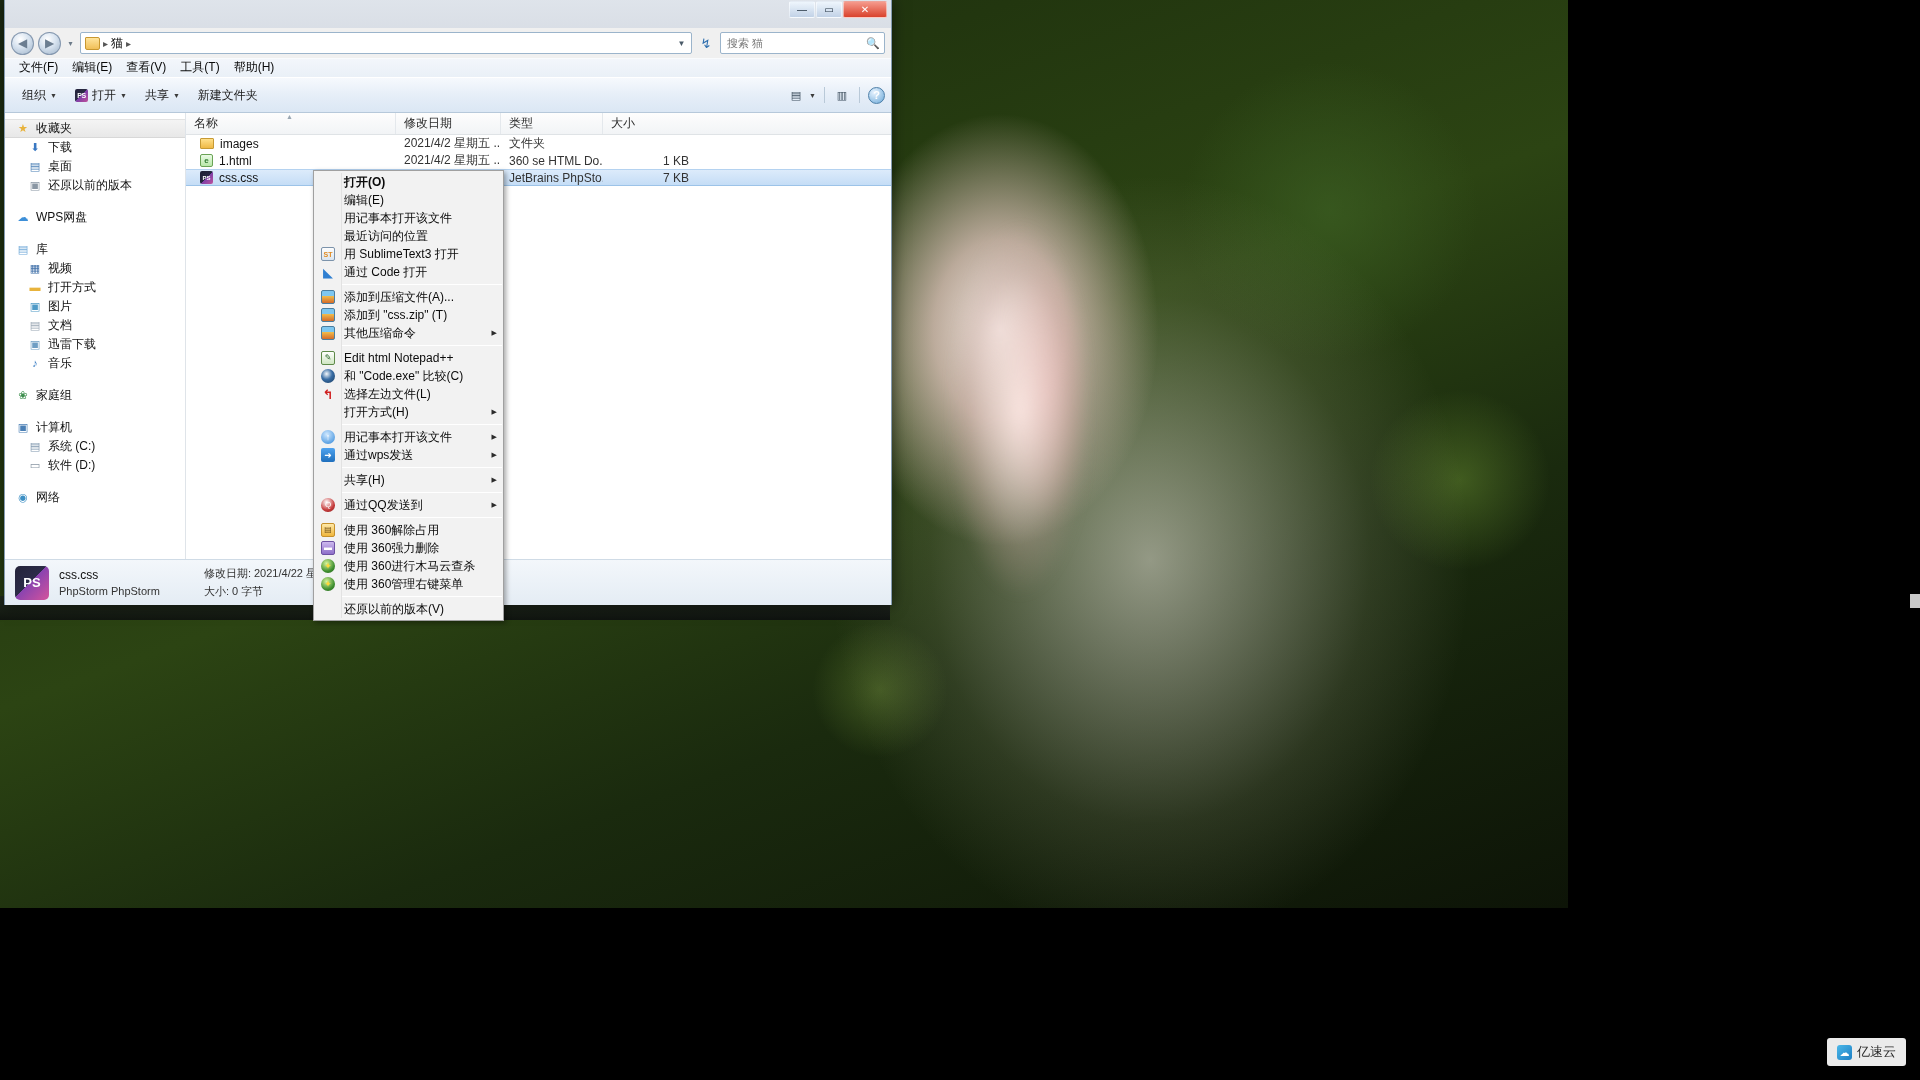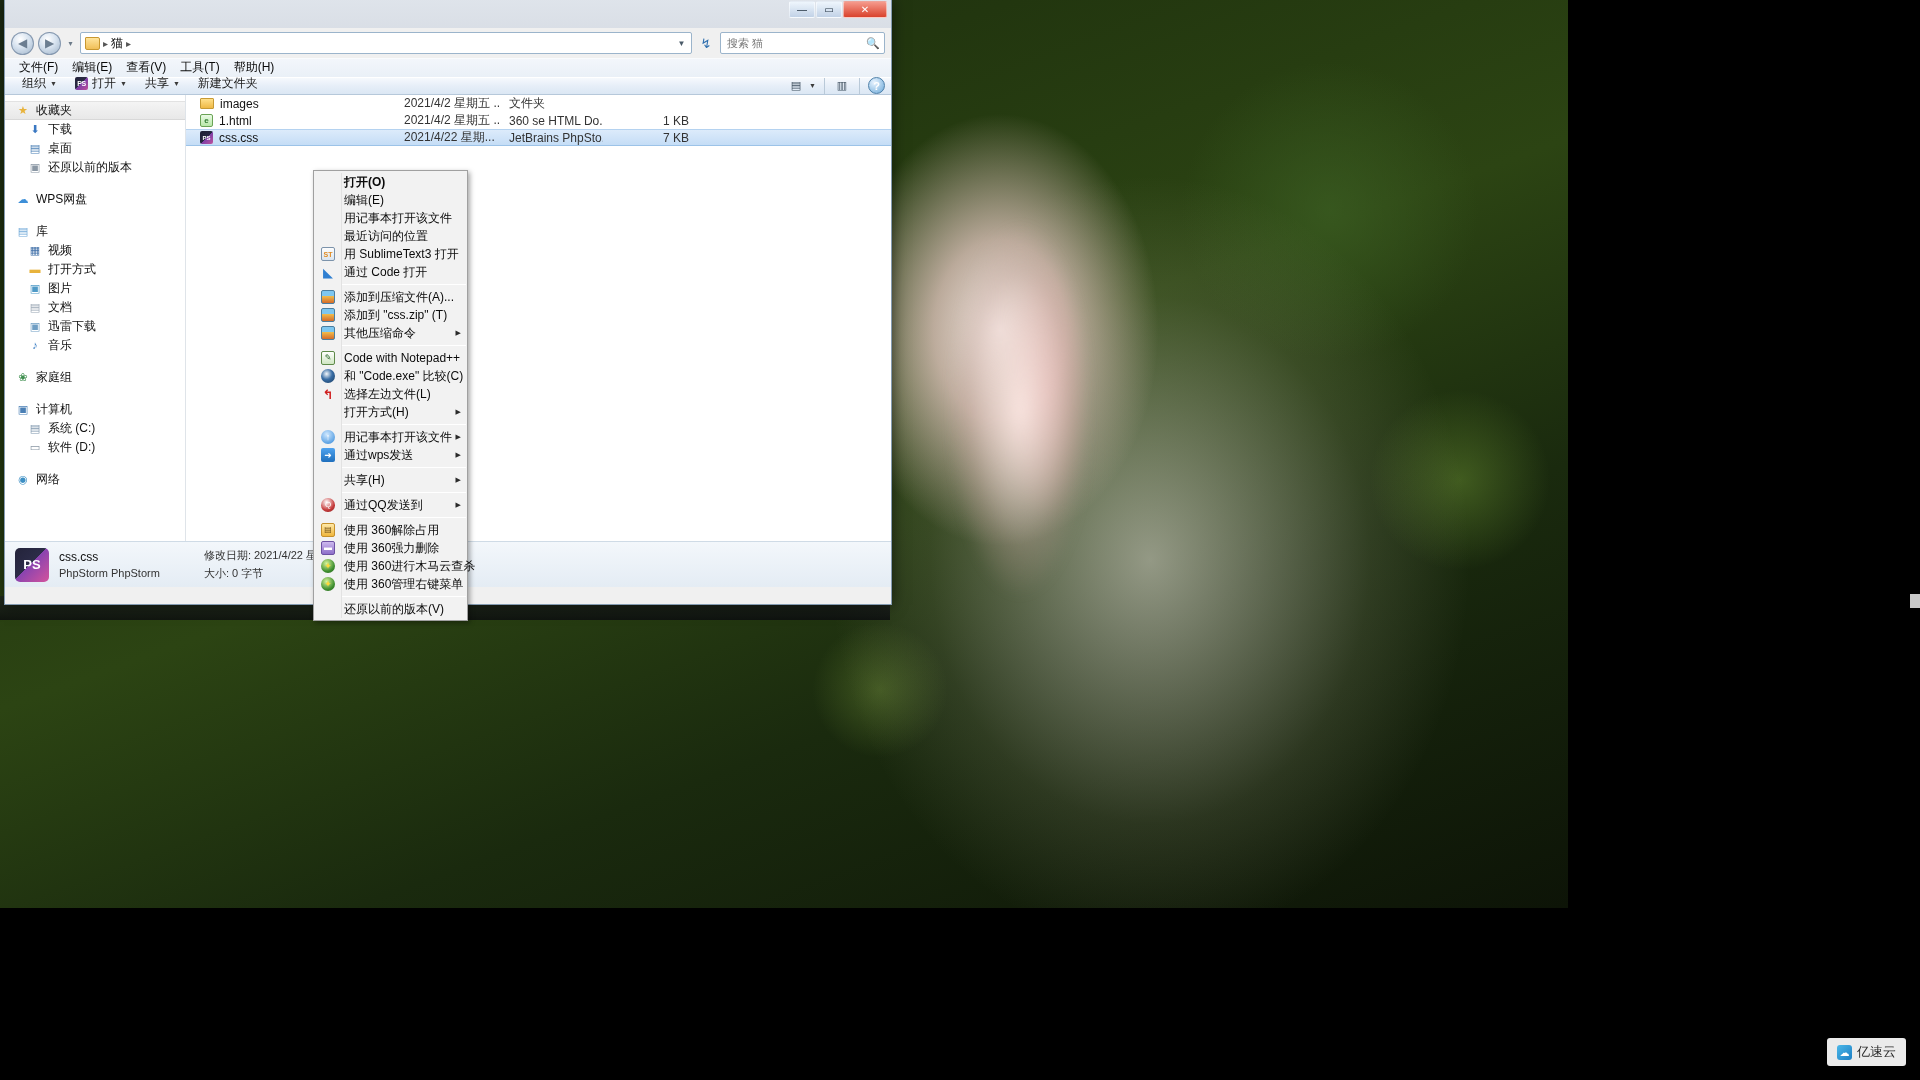--- a/index.html
+++ b/index.html
@@ -123,21 +123,21 @@
   .menubar {
     height:19px; display:flex; align-items:center; gap:0px; padding-left:8px;
     font-size:12px;
     background:linear-gradient(180deg,#f3f6fb,#eaf0f7);
     border-top:1px solid rgba(255,255,255,0.7);
   }
   .menubar .mi { padding:1px 8px 2px 6px; color:#0a0a0a; }
 
   
   .toolbar {
-    height:18px; display:flex; align-items:flex-end; gap:0;
+    height:36px; display:flex; align-items:center; gap:0;
     background:linear-gradient(180deg,#f6f9fd 0%, #e6eef8 50%, #dbe7f4 100%);
     border-top:1px solid #fff;
     border-bottom:1px solid #b6c8da;
     padding-left:8px; position:relative;
   }
   .tb-item { display:flex; align-items:center; gap:4px; padding:2px 9px; font-size:12px; color:#1b1b1b; }
   .tb-caret { font-size:7px; color:#3a3a3a; }
   .ps-ico {
     width:13px; height:13px; border-radius:2px;
     background:linear-gradient(135deg,#22223a 0%, #2b2b45 48%, #7a3ea8 49%, #c1509a 100%);
@@ -216,21 +216,21 @@
     color:#fff; font-weight:bold; font-size:13px;
     display:flex; align-items:center; justify-content:center;
   }
   .status-col { display:flex; flex-direction:column; gap:3px; }
   .status-l1 { font-size:12px; color:#0d0d0d; }
   .status-l2 { font-size:11px; color:#333; }
   .status-meta { display:flex; flex-direction:column; gap:3px; margin-left:34px; }
 
   
   #ctxmenu {
-    position:absolute; left:313px; top:170px; width:155px;
+    position:absolute; left:313px; top:170px; width:191px;
     background:#f2f2f2;
     border:1px solid #a0a0a0;
     box-shadow:2px 2px 5px rgba(0,0,0,0.35);
     padding:2px 0 2px 0;
     font-size:12px;
     z-index:50;
   }
   .ctx-item {
     position:relative; display:flex; align-items:center; height:18px;
     padding-left:30px; padding-right:16px; color:#0a0a0a; white-space:nowrap;
@@ -429,20 +429,27 @@
           <span>软件 (D:)</span>
         </div>
         <div class="nav-gap"></div>
         <div class="nav-item root">
           <span class="nico" style="color: rgb(61, 143, 196);">◉</span>
           <span>网络</span>
         </div>
       </div>
 
     <div class="list-pane">
+      <div class="col-head">
+        <div class="ch c-name">名称</div>
+        <div class="ch c-date">修改日期</div>
+        <div class="ch c-type">类型</div>
+        <div class="ch c-size">大小</div>
+        <div class="sortmark">▲</div>
+      </div>
       <div id="filerows">
           <div class="frow">
             <div class="fc c-name">
               <span class="folder-ico"></span>
               <span>images</span>
             </div>
             <div class="fc c-date">2021/4/2 星期五 ...</div>
             <div class="fc c-type">文件夹</div>
             <div class="fc c-size"></div>
           </div>
@@ -513,21 +520,21 @@
       <span>添加到 "css.zip" (T)</span>
     </div>
     <div class="ctx-item">
       <span class="ctx-ico ic-rar"></span>
       <span>其他压缩命令</span>
       <span class="ctx-arrow">▶</span>
     </div>
     <div class="ctx-sep"></div>
     <div class="ctx-item">
       <span class="ctx-ico ic-npp">✎</span>
-      <span>Code with Notepad++</span>
+      <span>Edit html Notepad++</span>
     </div>
     <div class="ctx-item">
       <span class="ctx-ico ic-code-cmp"></span>
       <span>和 "Code.exe" 比较(C)</span>
     </div>
     <div class="ctx-item">
       <span class="ctx-ico ic-undo">↰</span>
       <span>选择左边文件(L)</span>
     </div>
     <div class="ctx-item">

